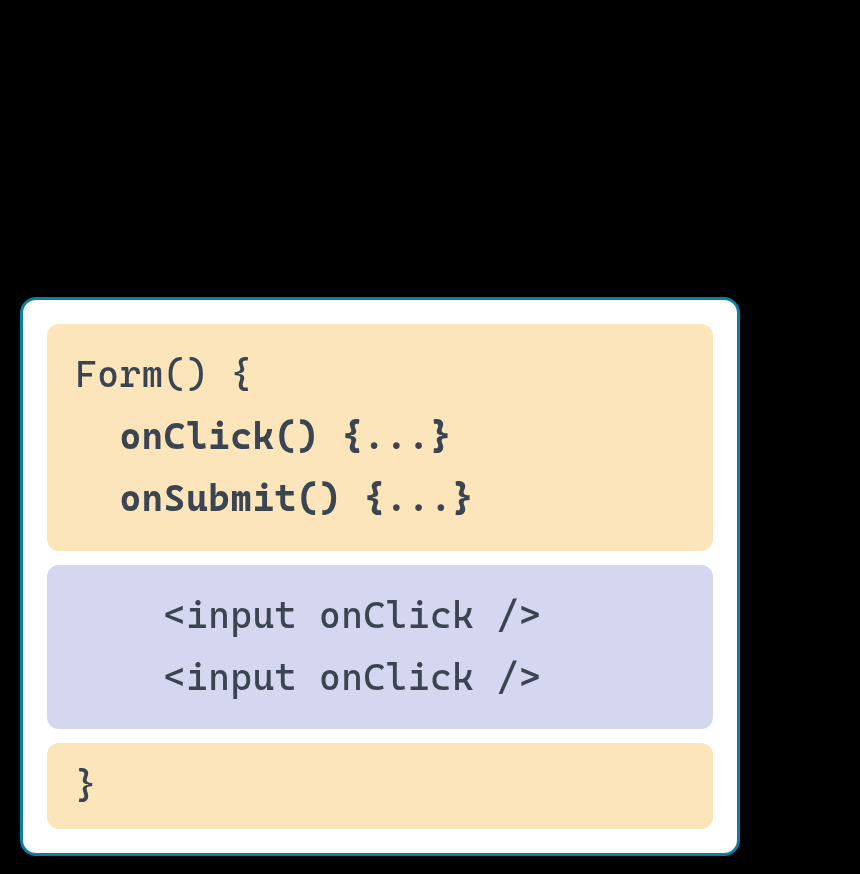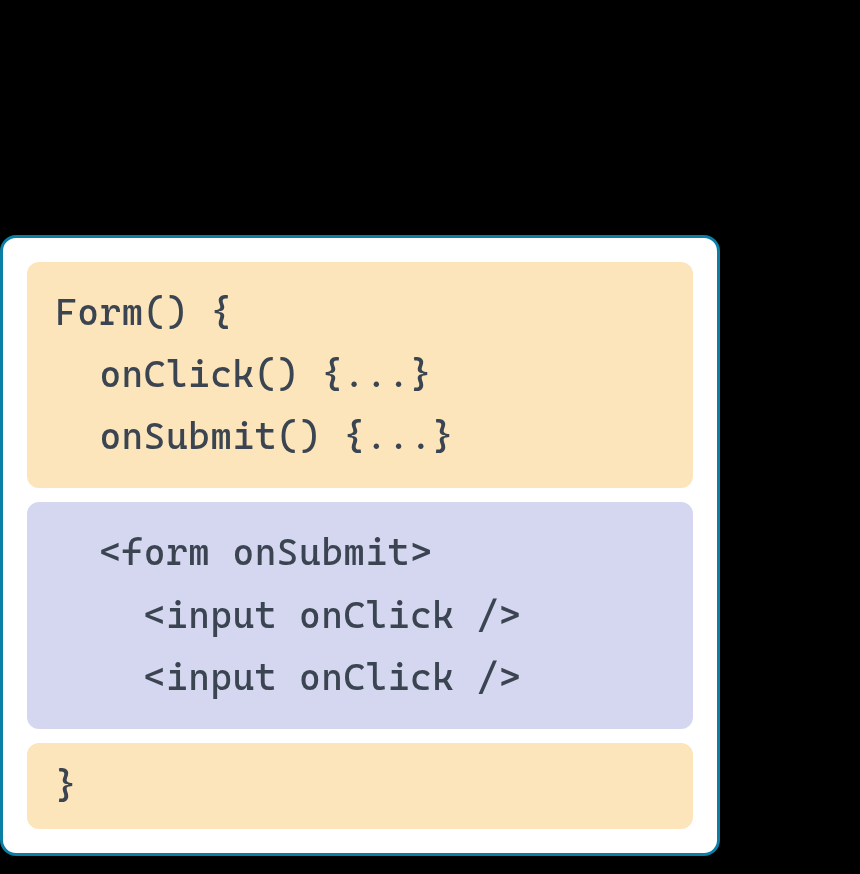--- a/index.html
+++ b/index.html
@@ -16,20 +16,21 @@
       align-items: flex-end;
       justify-content: flex-start;
       padding: 0;
     }
     
     .diagram-container {
       background: #fff;
       border: 3px solid #0a7ea4;
       border-radius: 16px;
       padding: 24px;
+      margin-left: 20px;
       margin-bottom: 18px;
       width: 720px;
     }
     
     .code-block {
       border-radius: 12px;
       padding: 20px 28px;
       font-family: ui-monospace, "SF Mono", "Cascadia Code", Menlo, Consolas, monospace;
       font-size: 37px;
       line-height: 1.68;
@@ -51,39 +52,39 @@
       padding-top: 12px;
       padding-bottom: 12px;
     }
     
     .code-line {
       white-space: pre;
     }
     
     .indent-1 {
       padding-left: 1.2em;
+      font-weight: bold;
     }
     
     .indent-2 {
       padding-left: 2.4em;
     }
   </style>
 </head>
 <body>
 
 <div class="diagram-container">
 
   <div class="code-block orange">
     <div class="code-line">Form() {</div>
     <div class="code-line indent-1">onClick() {...}</div>
     <div class="code-line indent-1">onSubmit() {...}</div>
   </div>
 
   <div class="code-block purple">
-    <div class="code-line indent-1">&lt;form onSubmit&gt;</div>
     <div class="code-line indent-2">&lt;input onClick /&gt;</div>
     <div class="code-line indent-2">&lt;input onClick /&gt;</div>
   </div>
 
   <div class="code-block orange closer">
     <div class="code-line">}</div>
   </div>
 
 </div>
 

